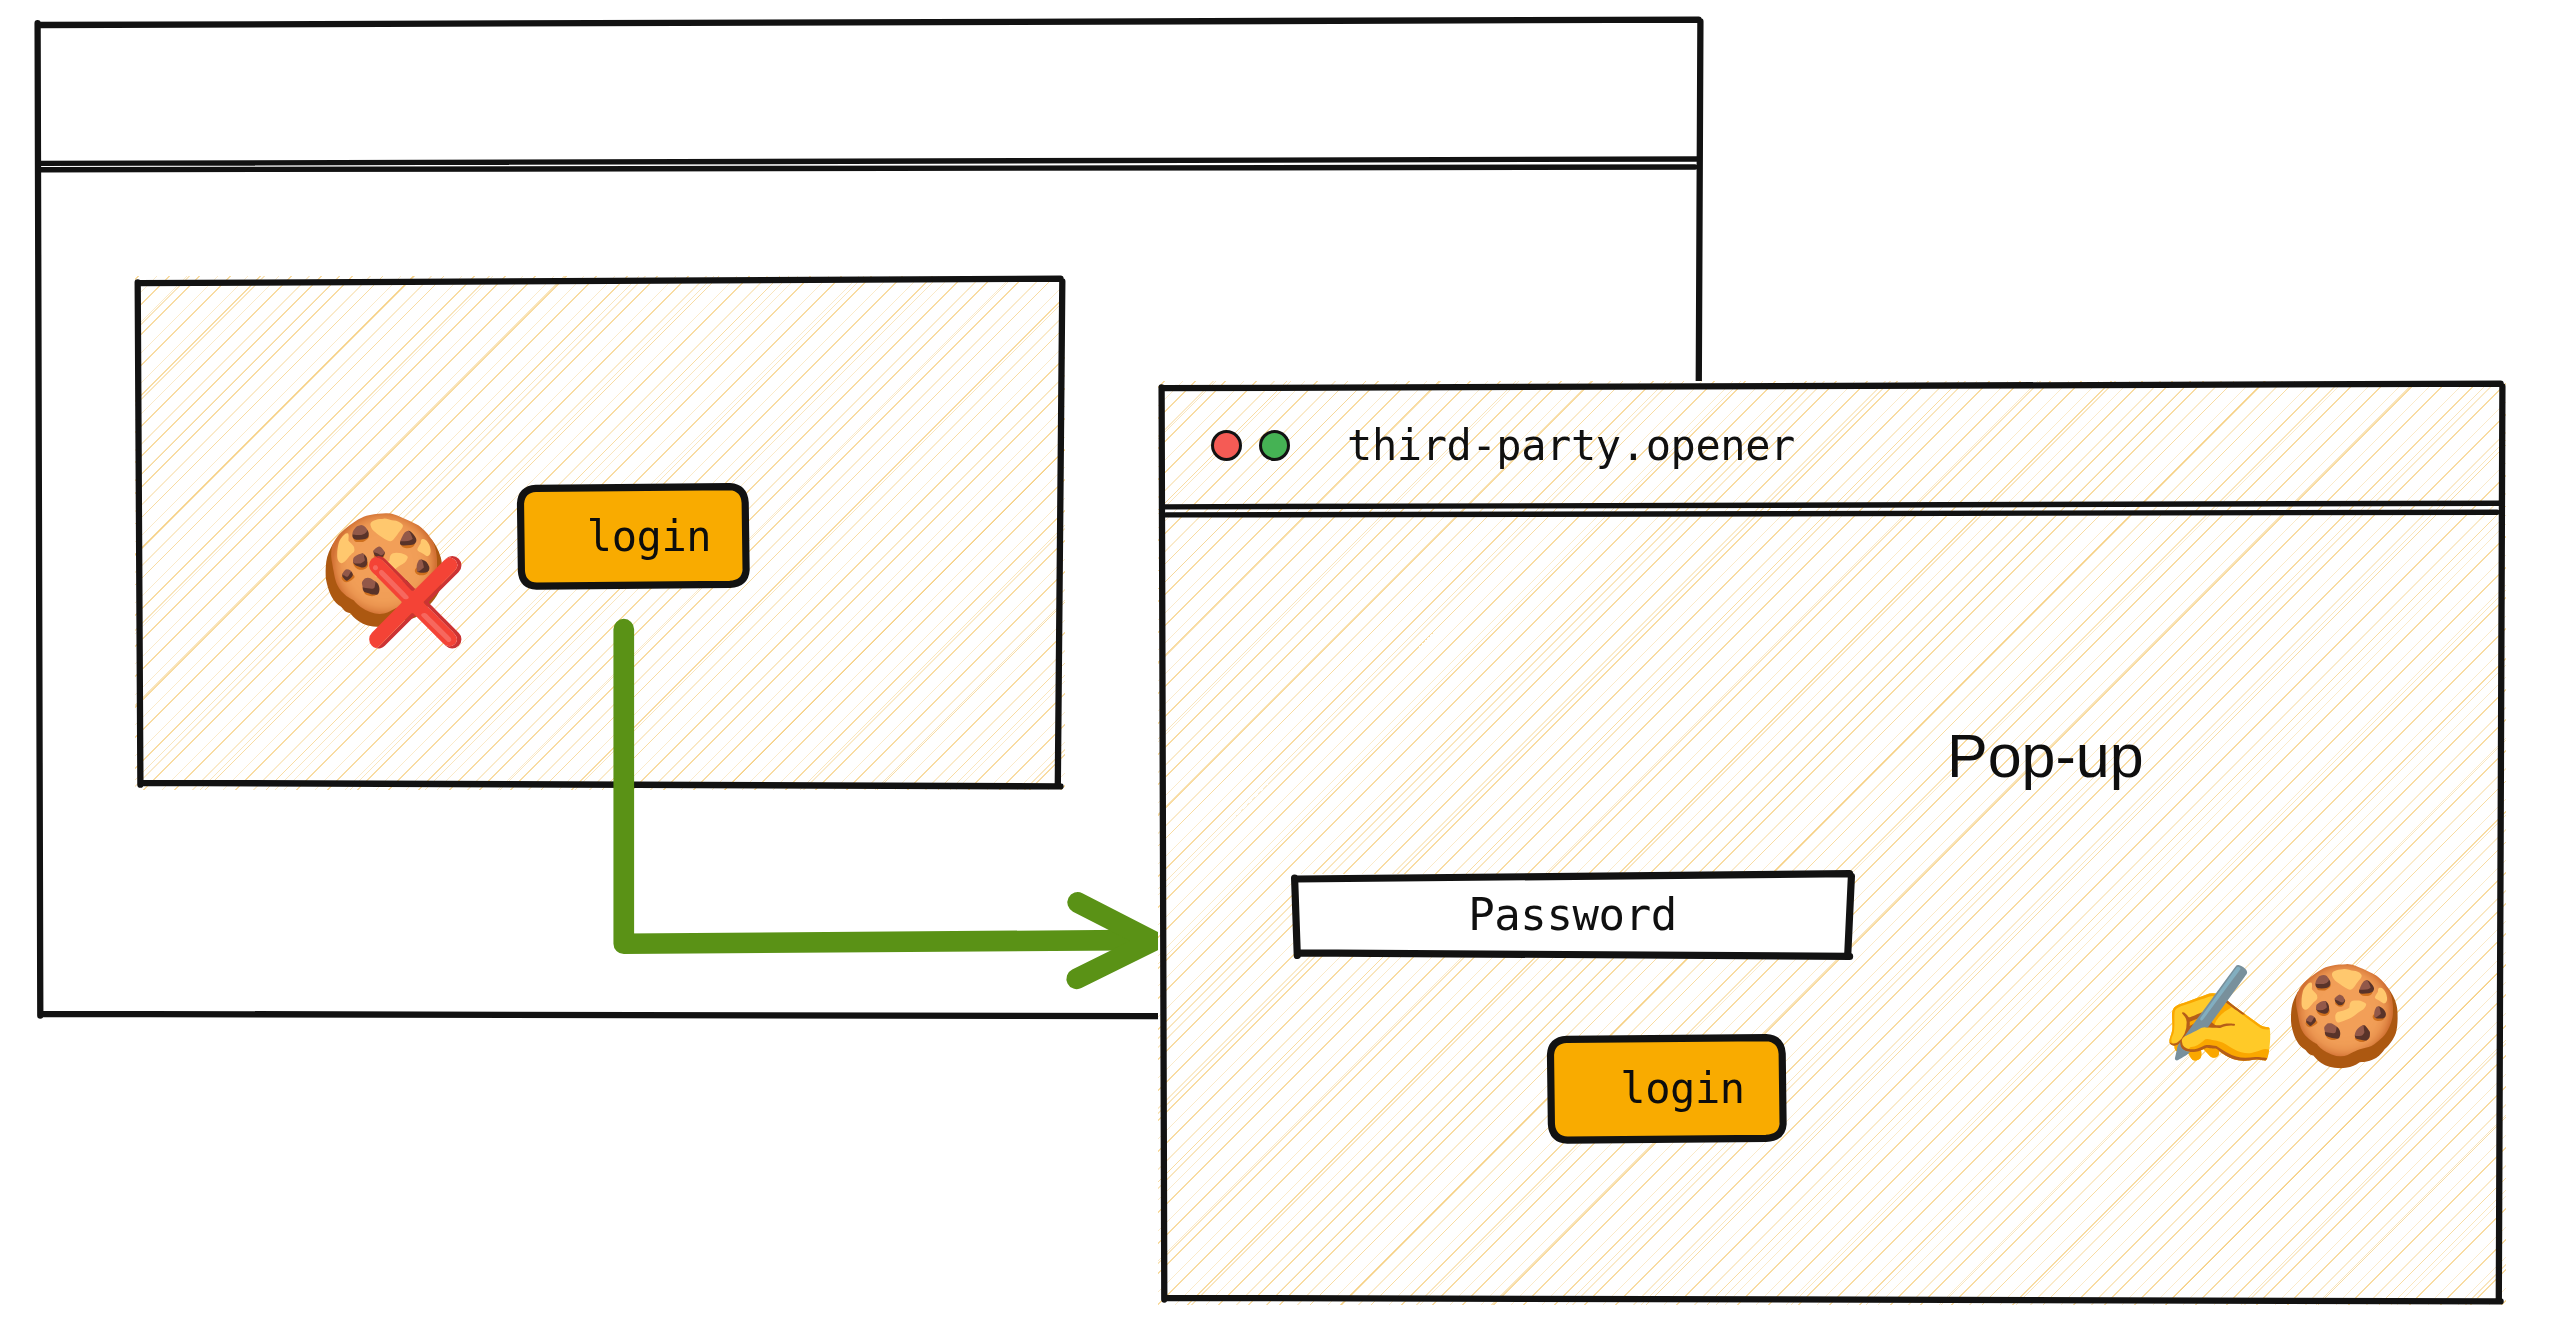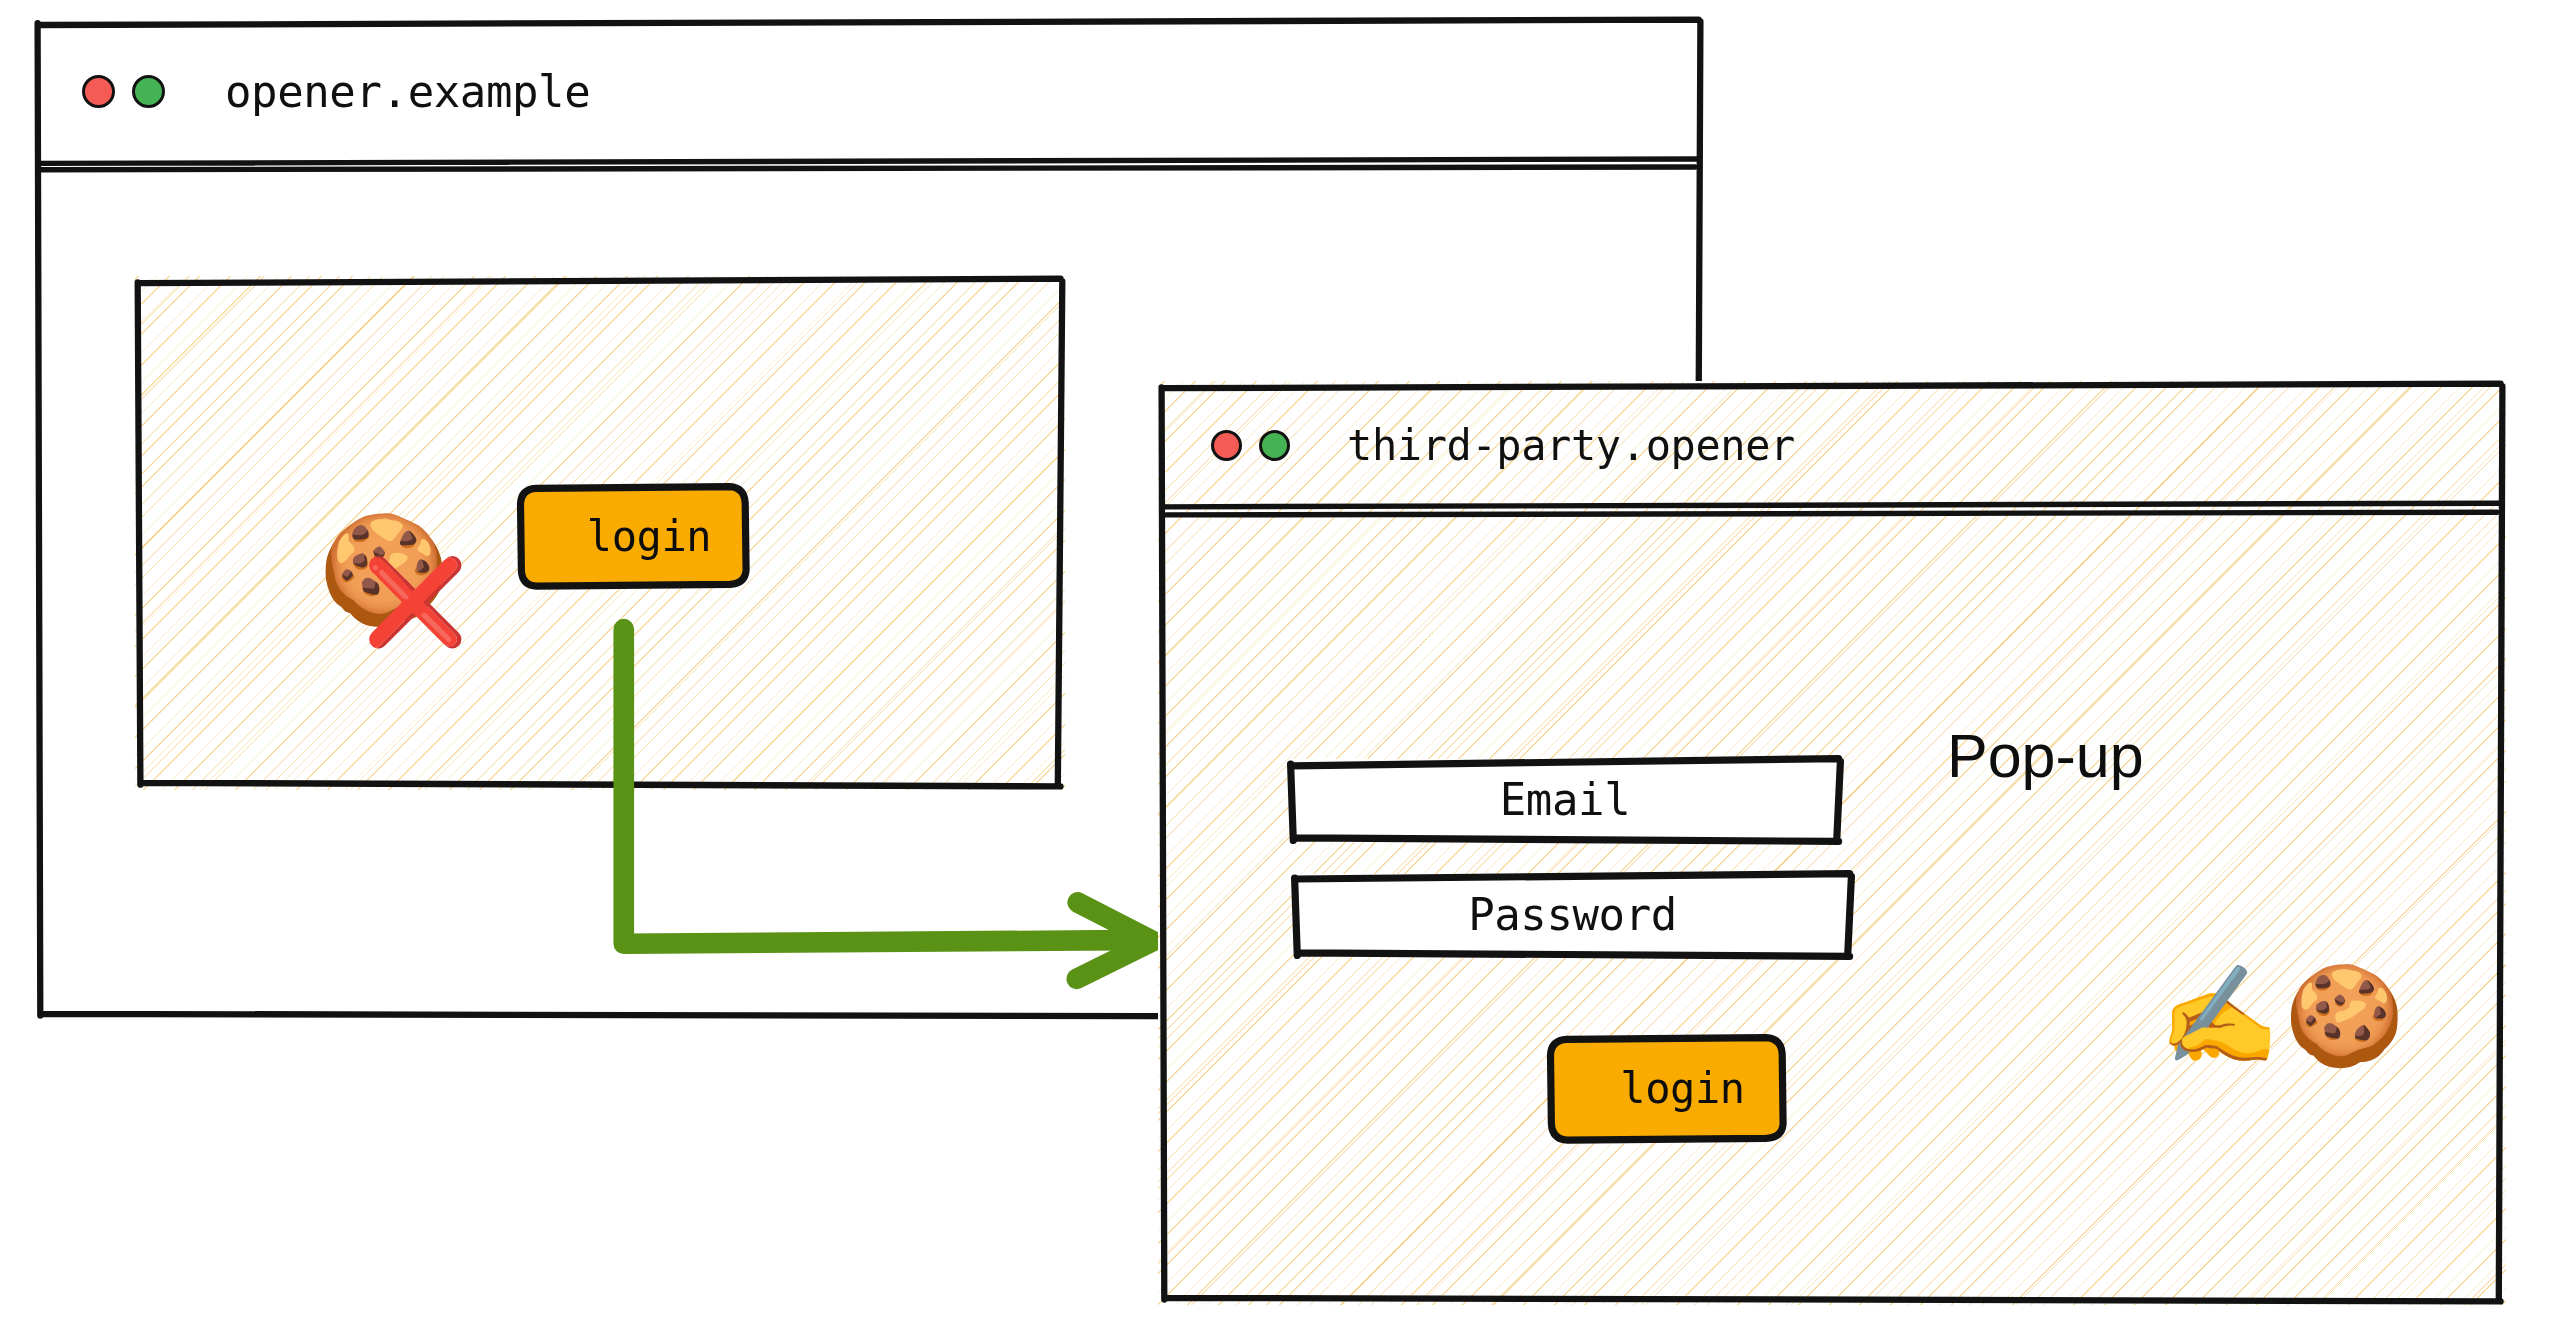--- a/index.html
+++ b/index.html
@@ -278,25 +278,20 @@
 
   <div class="window opener-window">
 
     <div class="win-frame">
       <svg viewBox="0 0 1858 1118" preserveAspectRatio="none" aria-hidden="true">
         <path d="M6,10 L1852,4 M1854,6 L1849,1112 M1852,1114 L9,1110 M7,1112 L4,8" stroke="#121212" stroke-width="7" fill="none" stroke-linecap="round" stroke-linejoin="round"></path>
         <path d="M5,164 L1851,159 M1848,168 L7,171" stroke="#121212" stroke-width="6" fill="none" stroke-linecap="round"></path>
       </svg>
     </div>
 
-    <div class="titlebar">
-      <div class="dot red"></div>
-      <div class="dot green"></div>
-      <div class="win-title">opener.example</div>
-    </div>
 
     <div class="win-body">
 
       <div class="iframe-box hatch">
 
         <div class="win-frame">
           <svg viewBox="0 0 1035 572" preserveAspectRatio="none" aria-hidden="true">
             <path d="M5,8 L1030,3 M1032,6 L1027,566 M1030,568 L8,564 M6,566 L3,7" stroke="#121212" stroke-width="7" fill="none" stroke-linecap="round" stroke-linejoin="round"></path>
           </svg>
         </div>
@@ -337,28 +332,20 @@
     </div>
 
     <div class="titlebar">
       <div class="dot red"></div>
       <div class="dot green"></div>
       <div class="win-title">third-party.opener</div>
     </div>
 
     <div class="win-body">
 
-      <div class="field field-email">
-        <div class="field-outline">
-          <svg viewBox="0 0 620 100" preserveAspectRatio="none" aria-hidden="true">
-            <path d="M6,12 L614,4 M616,7 L612,93 M614,96 L9,92 M7,95 L4,10" stroke="#121212" stroke-width="8" fill="none" stroke-linecap="round" stroke-linejoin="round"></path>
-          </svg>
-        </div>
-        <span>Email</span>
-      </div>
 
       <div class="field field-password">
         <div class="field-outline">
           <svg viewBox="0 0 627 100" preserveAspectRatio="none" aria-hidden="true">
             <path d="M6,10 L621,4 M623,7 L619,93 M621,96 L9,92 M7,95 L4,9" stroke="#121212" stroke-width="8" fill="none" stroke-linecap="round" stroke-linejoin="round"></path>
           </svg>
         </div>
         <span>Password</span>
       </div>
 

